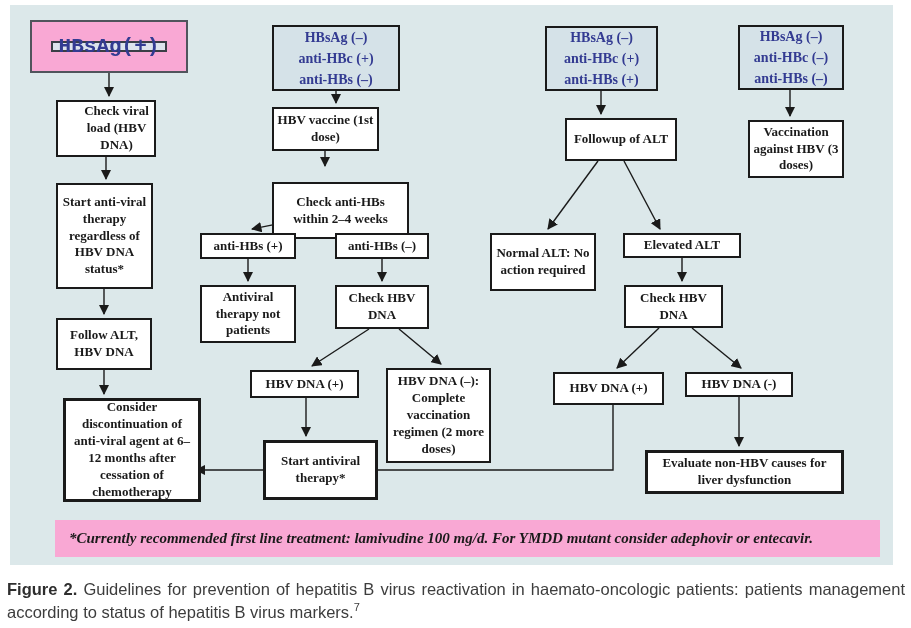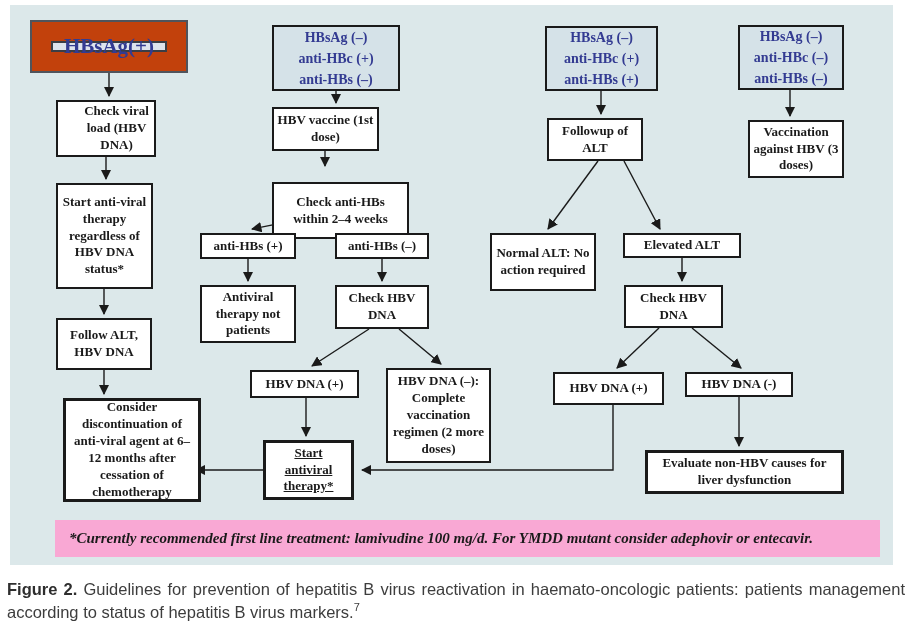--- a/index.html
+++ b/index.html
@@ -8,21 +8,21 @@
   #panel{position:absolute;left:10px;top:5px;width:883px;height:560px;background:#dce8ea;}
   #edges{position:absolute;left:0;top:0;width:911px;height:628px;z-index:1;pointer-events:none;}
   .node{position:absolute;z-index:2;box-sizing:border-box;background:#ffffff;
         border:2px solid #1a1a1a;color:#1a1a1a;font-weight:bold;font-size:13px;line-height:1.3;
         display:flex;align-items:center;justify-content:center;text-align:center;padding:2px 3px;}
   .node.thick{border-width:3px;}
   .serology{background:#d5e2e8;border-width:2.5px;color:#333b92;font-size:14px;line-height:1.5;
         flex-direction:column;}
   .serology span{display:block;}
   .hbsag-outer{position:absolute;z-index:2;box-sizing:border-box;border:2px solid #50545c;
-        background:#c2410c;padding:19px;}
+        background:#f9a8d4;padding:19px;font-family:Liberation Mono, monospace;}
   .hbsag-inner{box-sizing:border-box;width:100%;height:100%;border:2px solid #3a3e46;
         background:#dde3ec;display:flex;align-items:center;justify-content:center;
         color:#333b92;font-size:21px;font-weight:bold;}
   .footnote{position:absolute;left:55px;top:520px;width:825px;height:37px;z-index:2;
         background:#f9a8d4;display:flex;align-items:center;padding-left:14px;box-sizing:border-box;
         font-size:15px;font-weight:bold;font-style:italic;color:#1a1a1a;}
   .caption{position:absolute;left:7px;top:578px;width:898px;margin:0;z-index:2;
         font-family:"Liberation Sans", sans-serif;font-size:16.5px;line-height:1.35;
         color:#3d3d3d;text-align:justify;}
   .caption b{font-weight:bold;color:#2e2e2e;}
@@ -81,28 +81,28 @@
     <span>anti-HBs (–)</span>
   </div>
   <div class="node" style="left:272px;top:107px;width:107px;height:44px;">HBV vaccine (1st dose)</div>
   <div class="node" style="left:272px;top:182px;width:137px;height:57px;">Check anti-HBs within 2–4 weeks</div>
   <div class="node" style="left:200px;top:233px;width:96px;height:26px;">anti-HBs (+)</div>
   <div class="node" style="left:335px;top:233px;width:94px;height:26px;">anti-HBs (–)</div>
   <div class="node" style="left:200px;top:285px;width:96px;height:58px;">Antiviral therapy not patients</div>
   <div class="node" style="left:335px;top:285px;width:94px;height:44px;">Check HBV DNA</div>
   <div class="node" style="left:250px;top:370px;width:109px;height:28px;">HBV DNA (+)</div>
   <div class="node" style="left:386px;top:368px;width:105px;height:95px;">HBV DNA (–): Complete vaccination regimen (2 more doses)</div>
-  <div class="node thick" style="left:263px;top:440px;width:91px;height:60px;text-decoration:underline;">Start antiviral therapy*</div>
+  <div class="node thick" style="left:263px;top:440px;width:115px;height:60px;">Start antiviral therapy*</div>
 
   <div class="node serology" style="left:545px;top:26px;width:113px;height:65px;">
     <span>HBsAg (–)</span>
     <span>anti-HBc (+)</span>
     <span>anti-HBs (+)</span>
   </div>
-  <div class="node" style="left:547px;top:118px;width:96px;height:43px;">Followup of ALT</div>
+  <div class="node" style="left:565px;top:118px;width:112px;height:43px;">Followup of ALT</div>
   <div class="node" style="left:490px;top:233px;width:106px;height:58px;">Normal ALT: No action required</div>
   <div class="node" style="left:623px;top:233px;width:118px;height:25px;">Elevated ALT</div>
   <div class="node" style="left:624px;top:285px;width:99px;height:43px;">Check HBV DNA</div>
   <div class="node" style="left:553px;top:372px;width:111px;height:33px;">HBV DNA (+)</div>
   <div class="node" style="left:685px;top:372px;width:108px;height:25px;">HBV DNA (-)</div>
   <div class="node thick" style="left:645px;top:450px;width:199px;height:44px;">Evaluate non-HBV causes for liver dysfunction</div>
 
   <div class="node serology" style="left:738px;top:25px;width:106px;height:65px;">
     <span>HBsAg (–)</span>
     <span>anti-HBc (–)</span>

